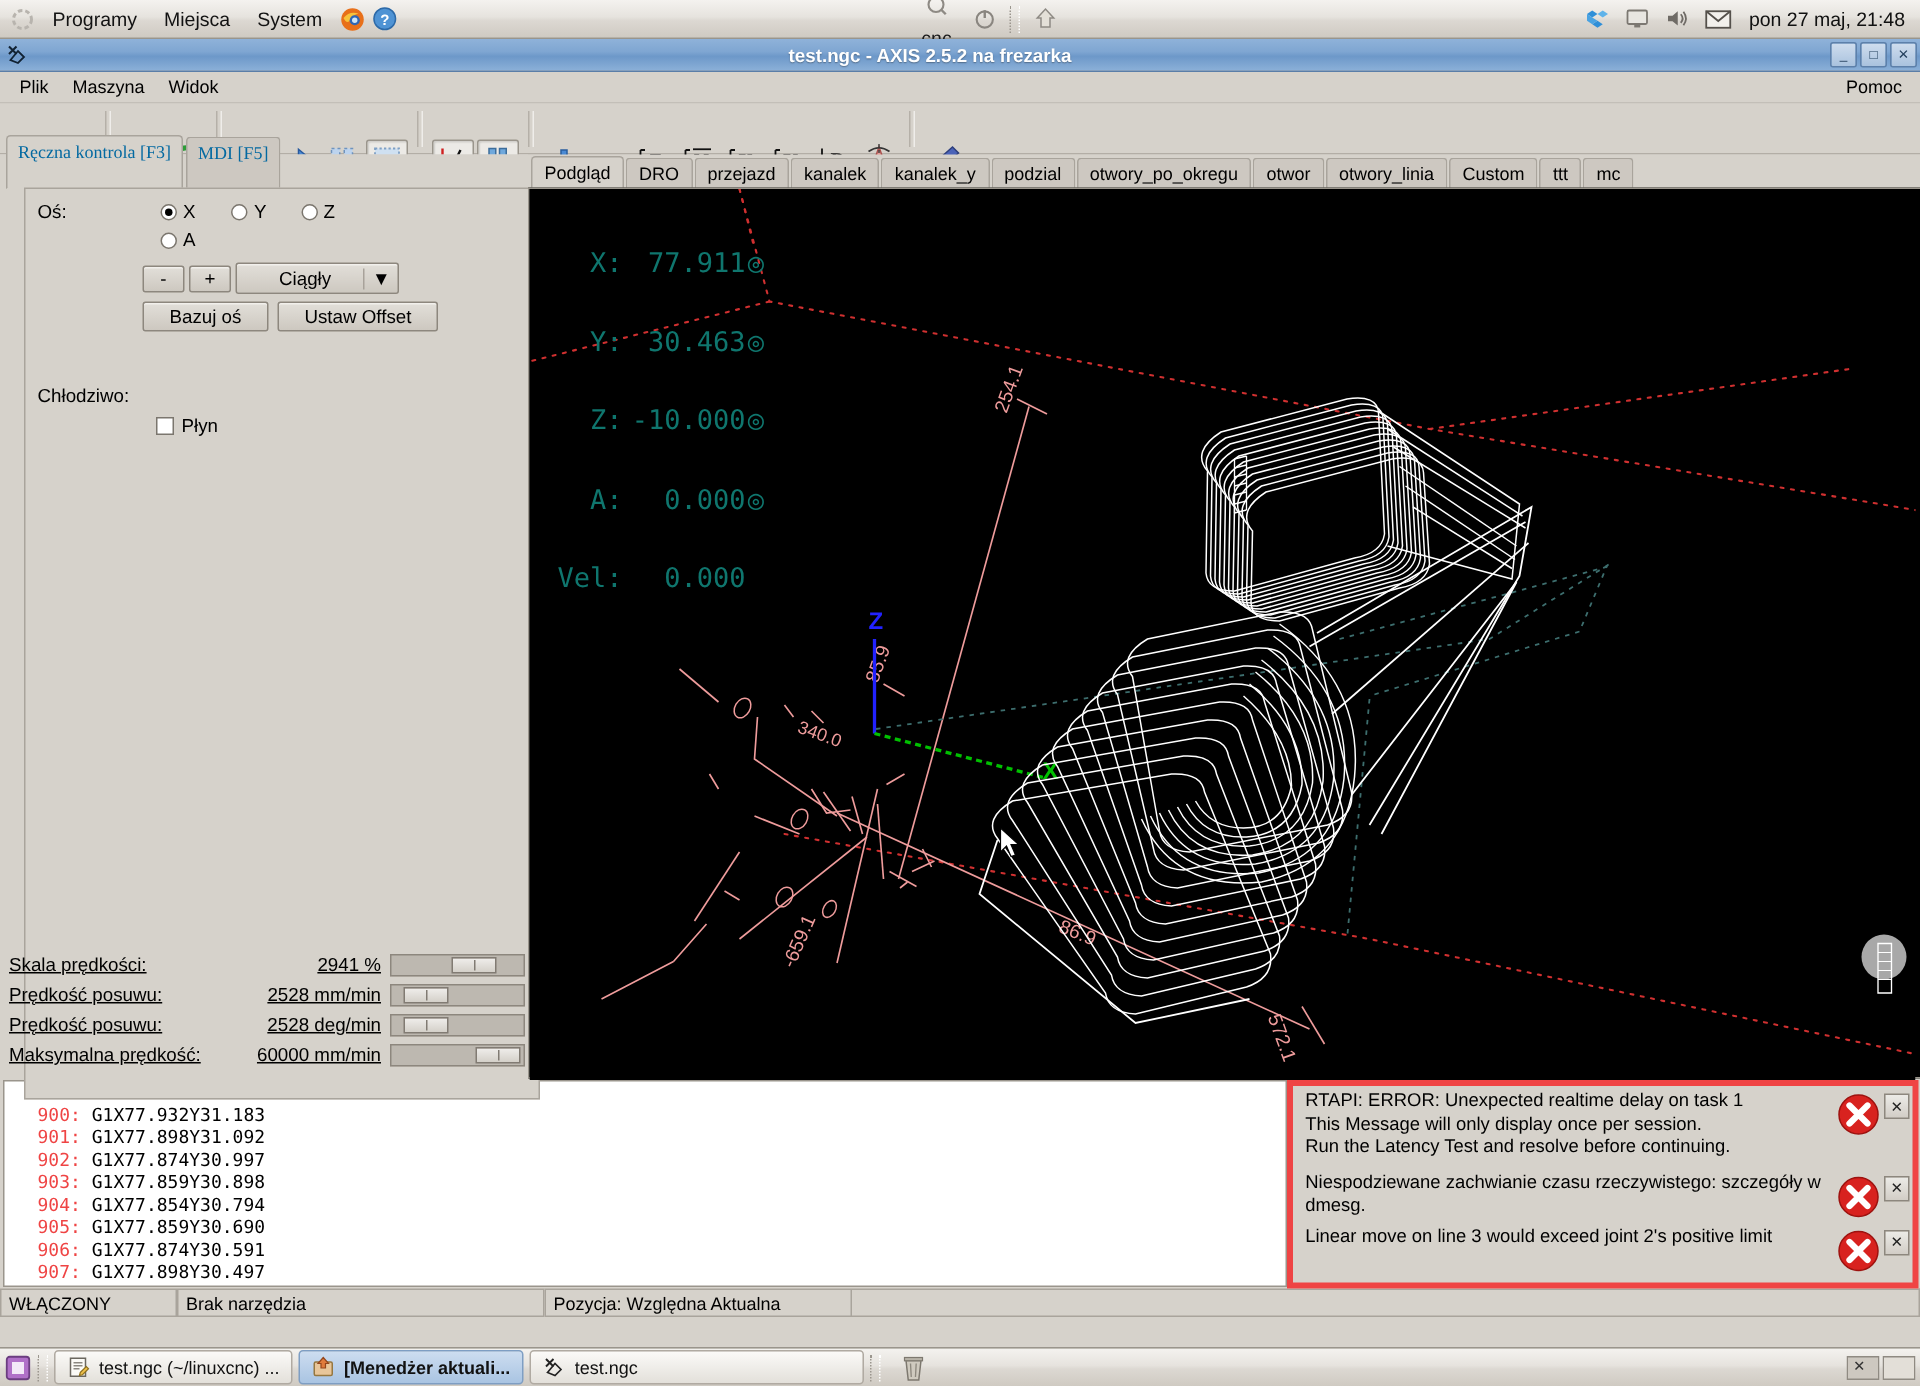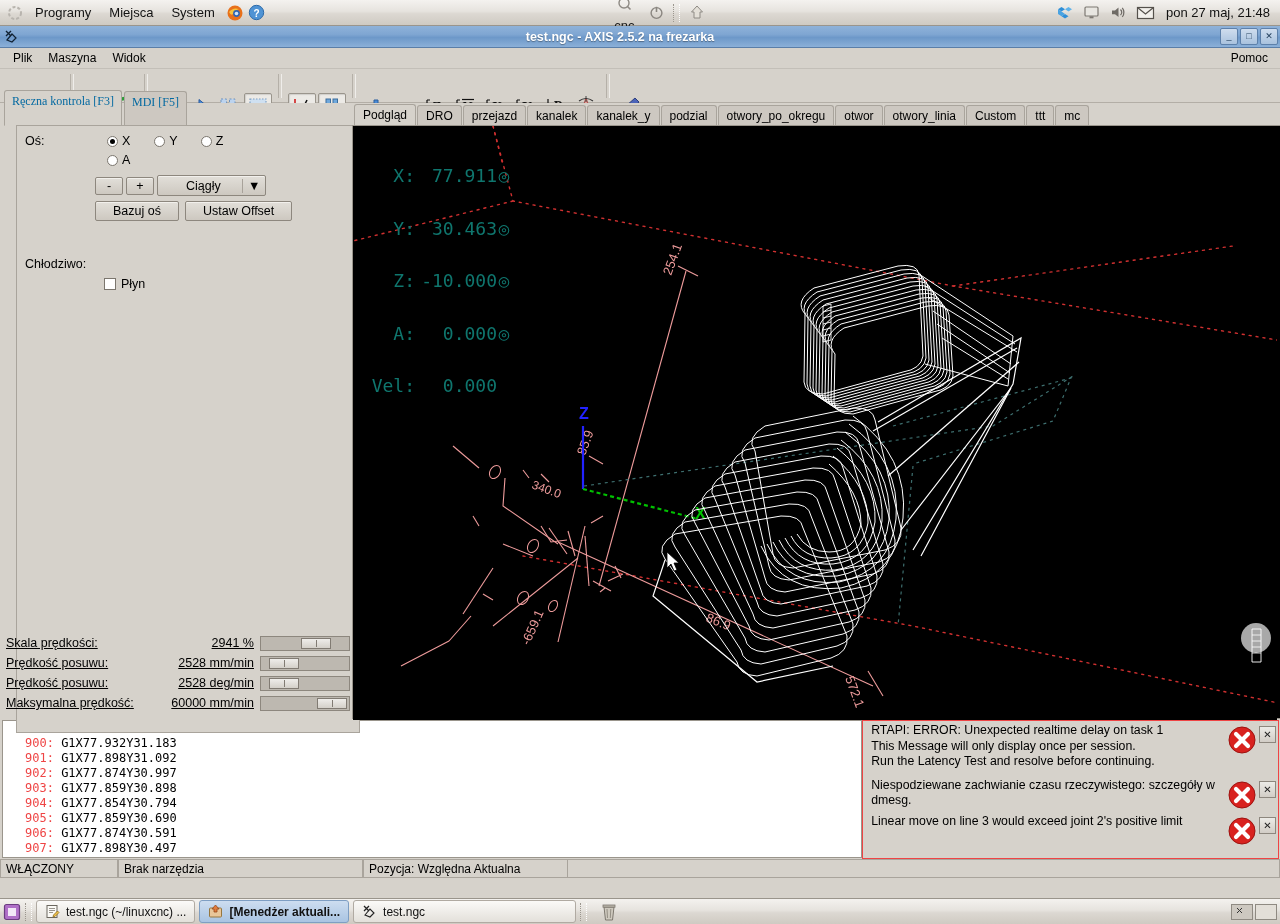--- a/index.html
+++ b/index.html
@@ -168,21 +168,21 @@
     width: 930px; height: 138px; background: #fff; border: 1px solid #9a958c;
     box-sizing: border-box; overflow: hidden; margin-left: 2px; margin-top: 1px;
   }
   .gline {
     font-family: "DejaVu Sans Mono","Liberation Mono",monospace; font-size: 12px;
     line-height: 15px; white-space: pre; padding-left: 22px; color: #000;
   }
   .gnum { color: #ef4444; }
 
   .errbox {
-    flex: 1 1 auto; background: #d6d2cb; border: 1px solid #ef4444; box-sizing: border-box;
+    flex: 1 1 auto; background: #d6d2cb; border: 4px solid #ef4444; box-sizing: border-box;
     margin-right: 1px; margin-top: 1px; position: relative; overflow: hidden;
   }
   .errmsg { display: flex; align-items: flex-start; padding: 2px 2px 2px 8px; }
   .errtext { flex: 1 1 auto; font-size: 12.3px; line-height: 15.5px; color: #000; }
   .err-x {
     width: 30px; height: 30px; flex: 0 0 auto; margin-left: 2px; margin-top: 2px;
   }
   .err-close {
     width: 15px; height: 15px; border: 1px solid #8d877e; background: linear-gradient(to bottom,#ecebe7,#d2cdc6);
     display: flex; align-items: center; justify-content: center; font-size: 10px; color: #222;

